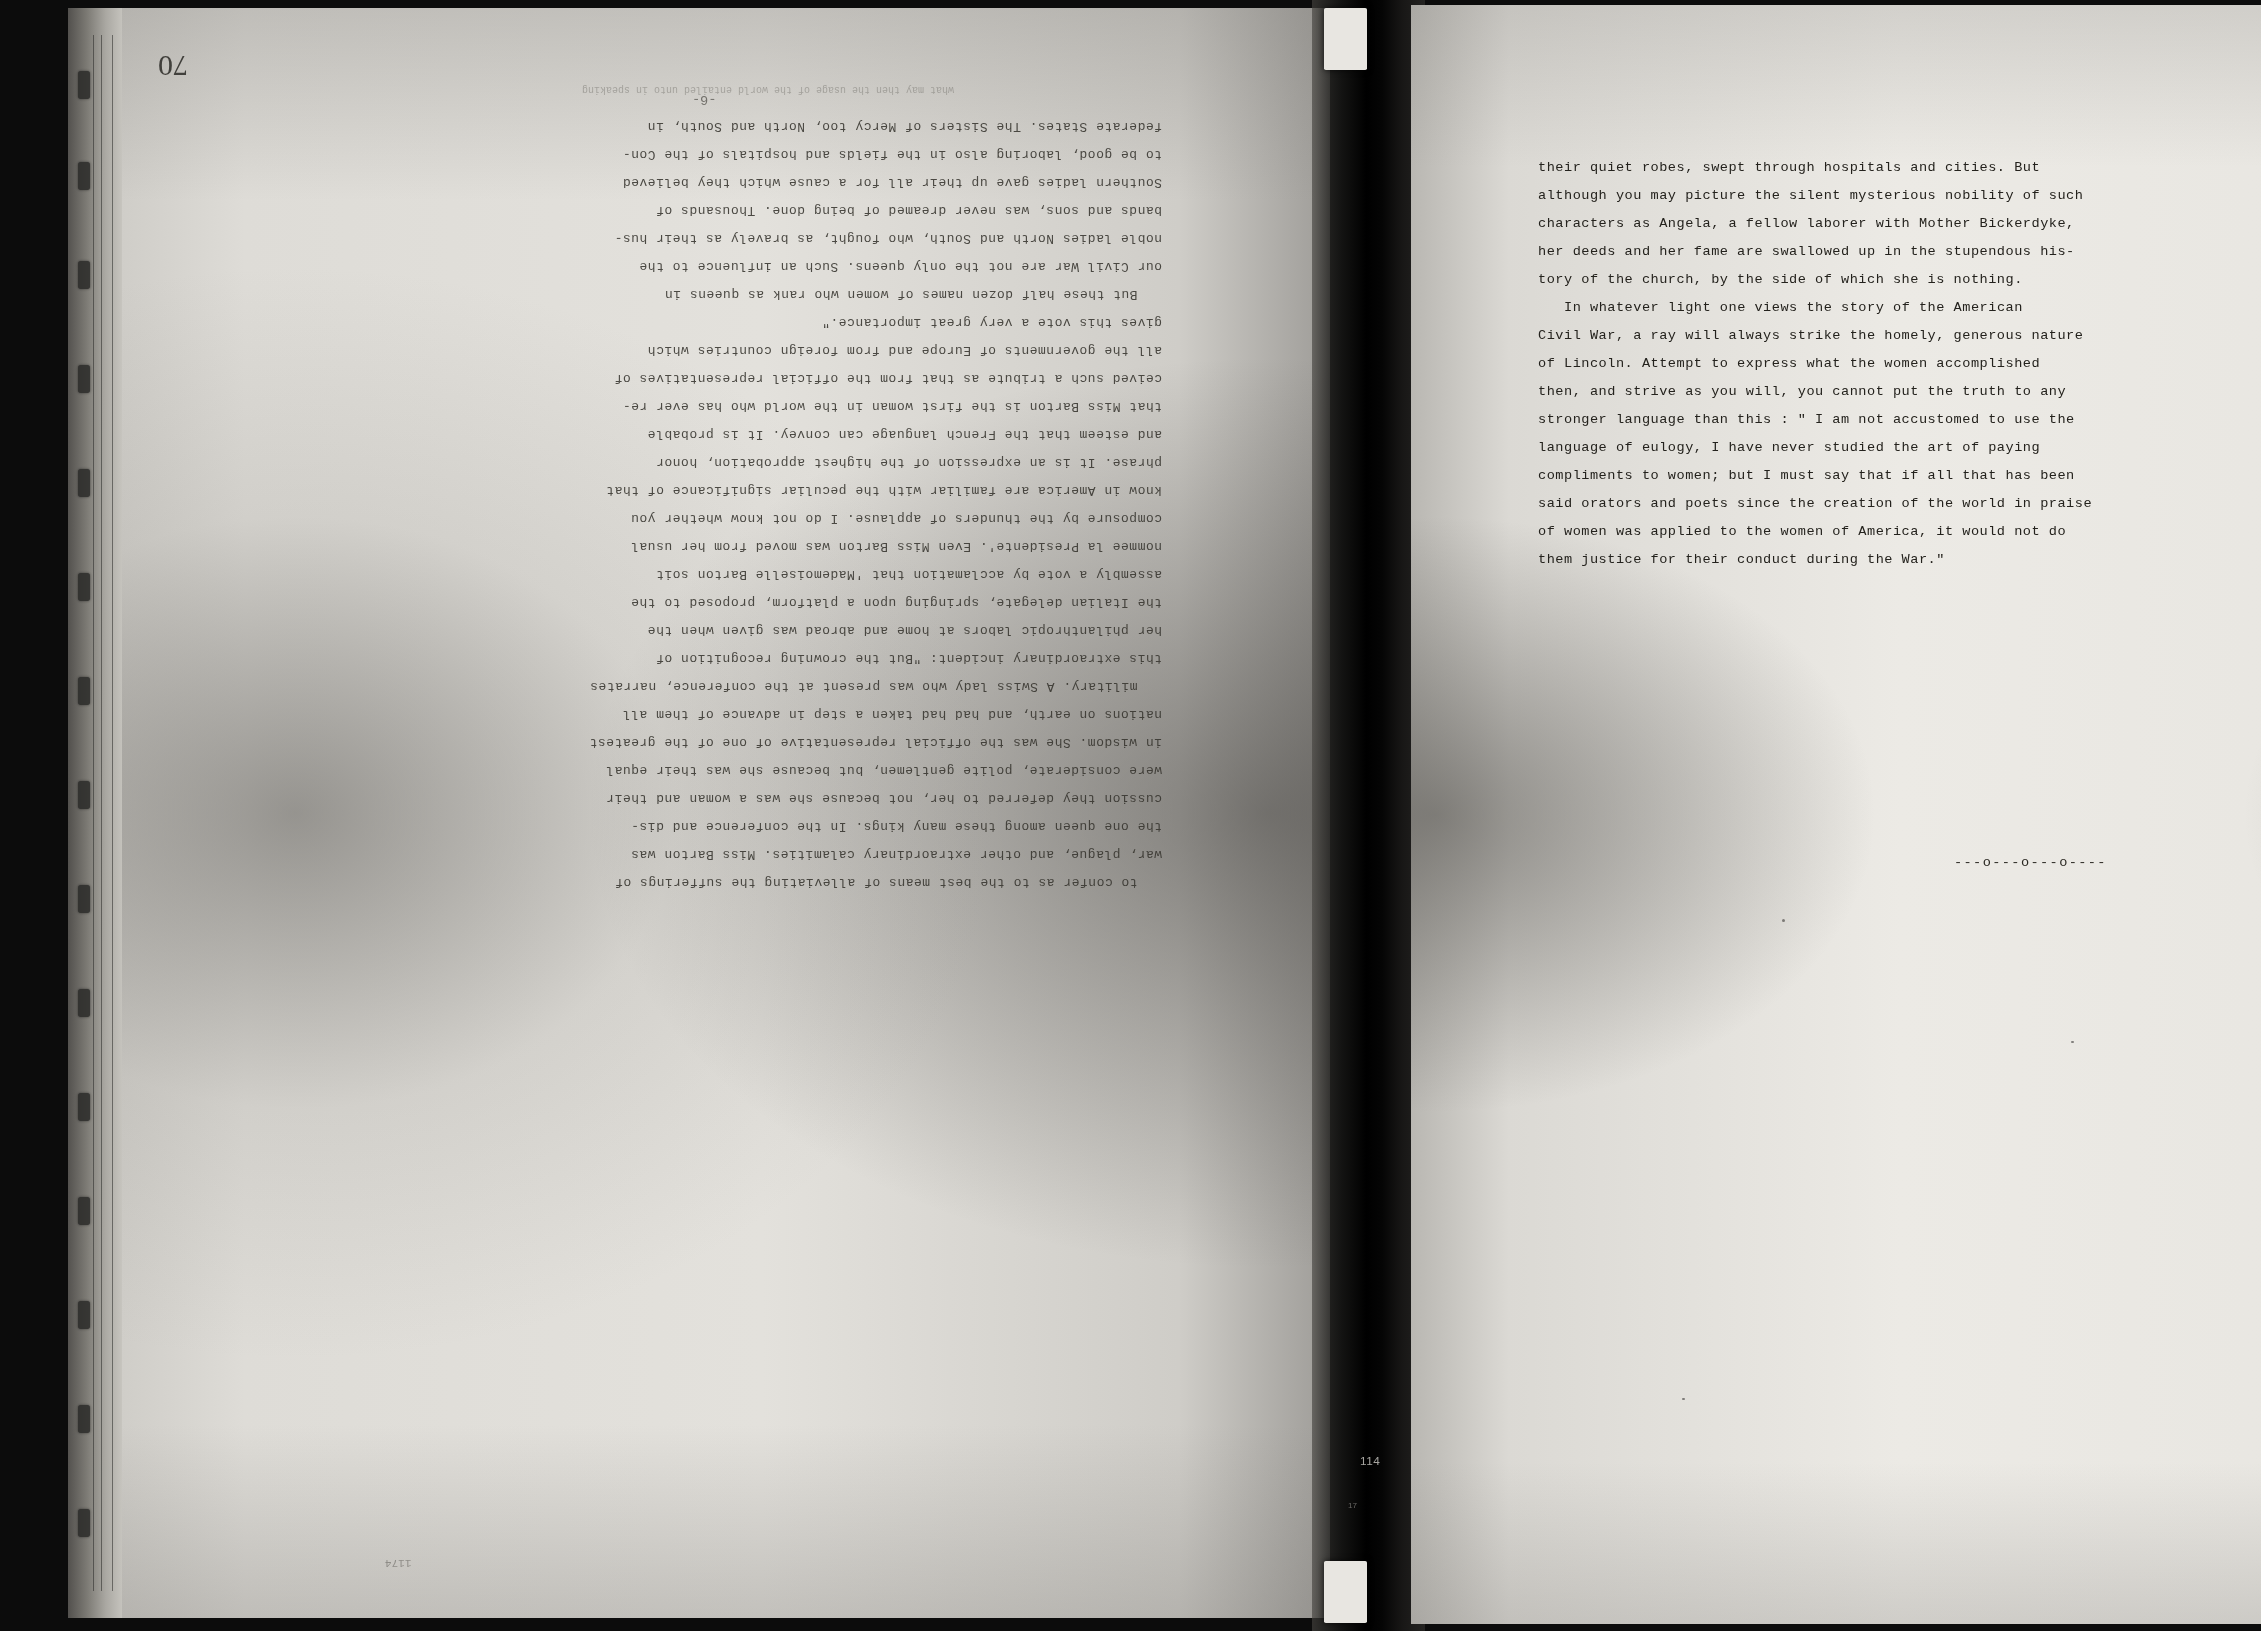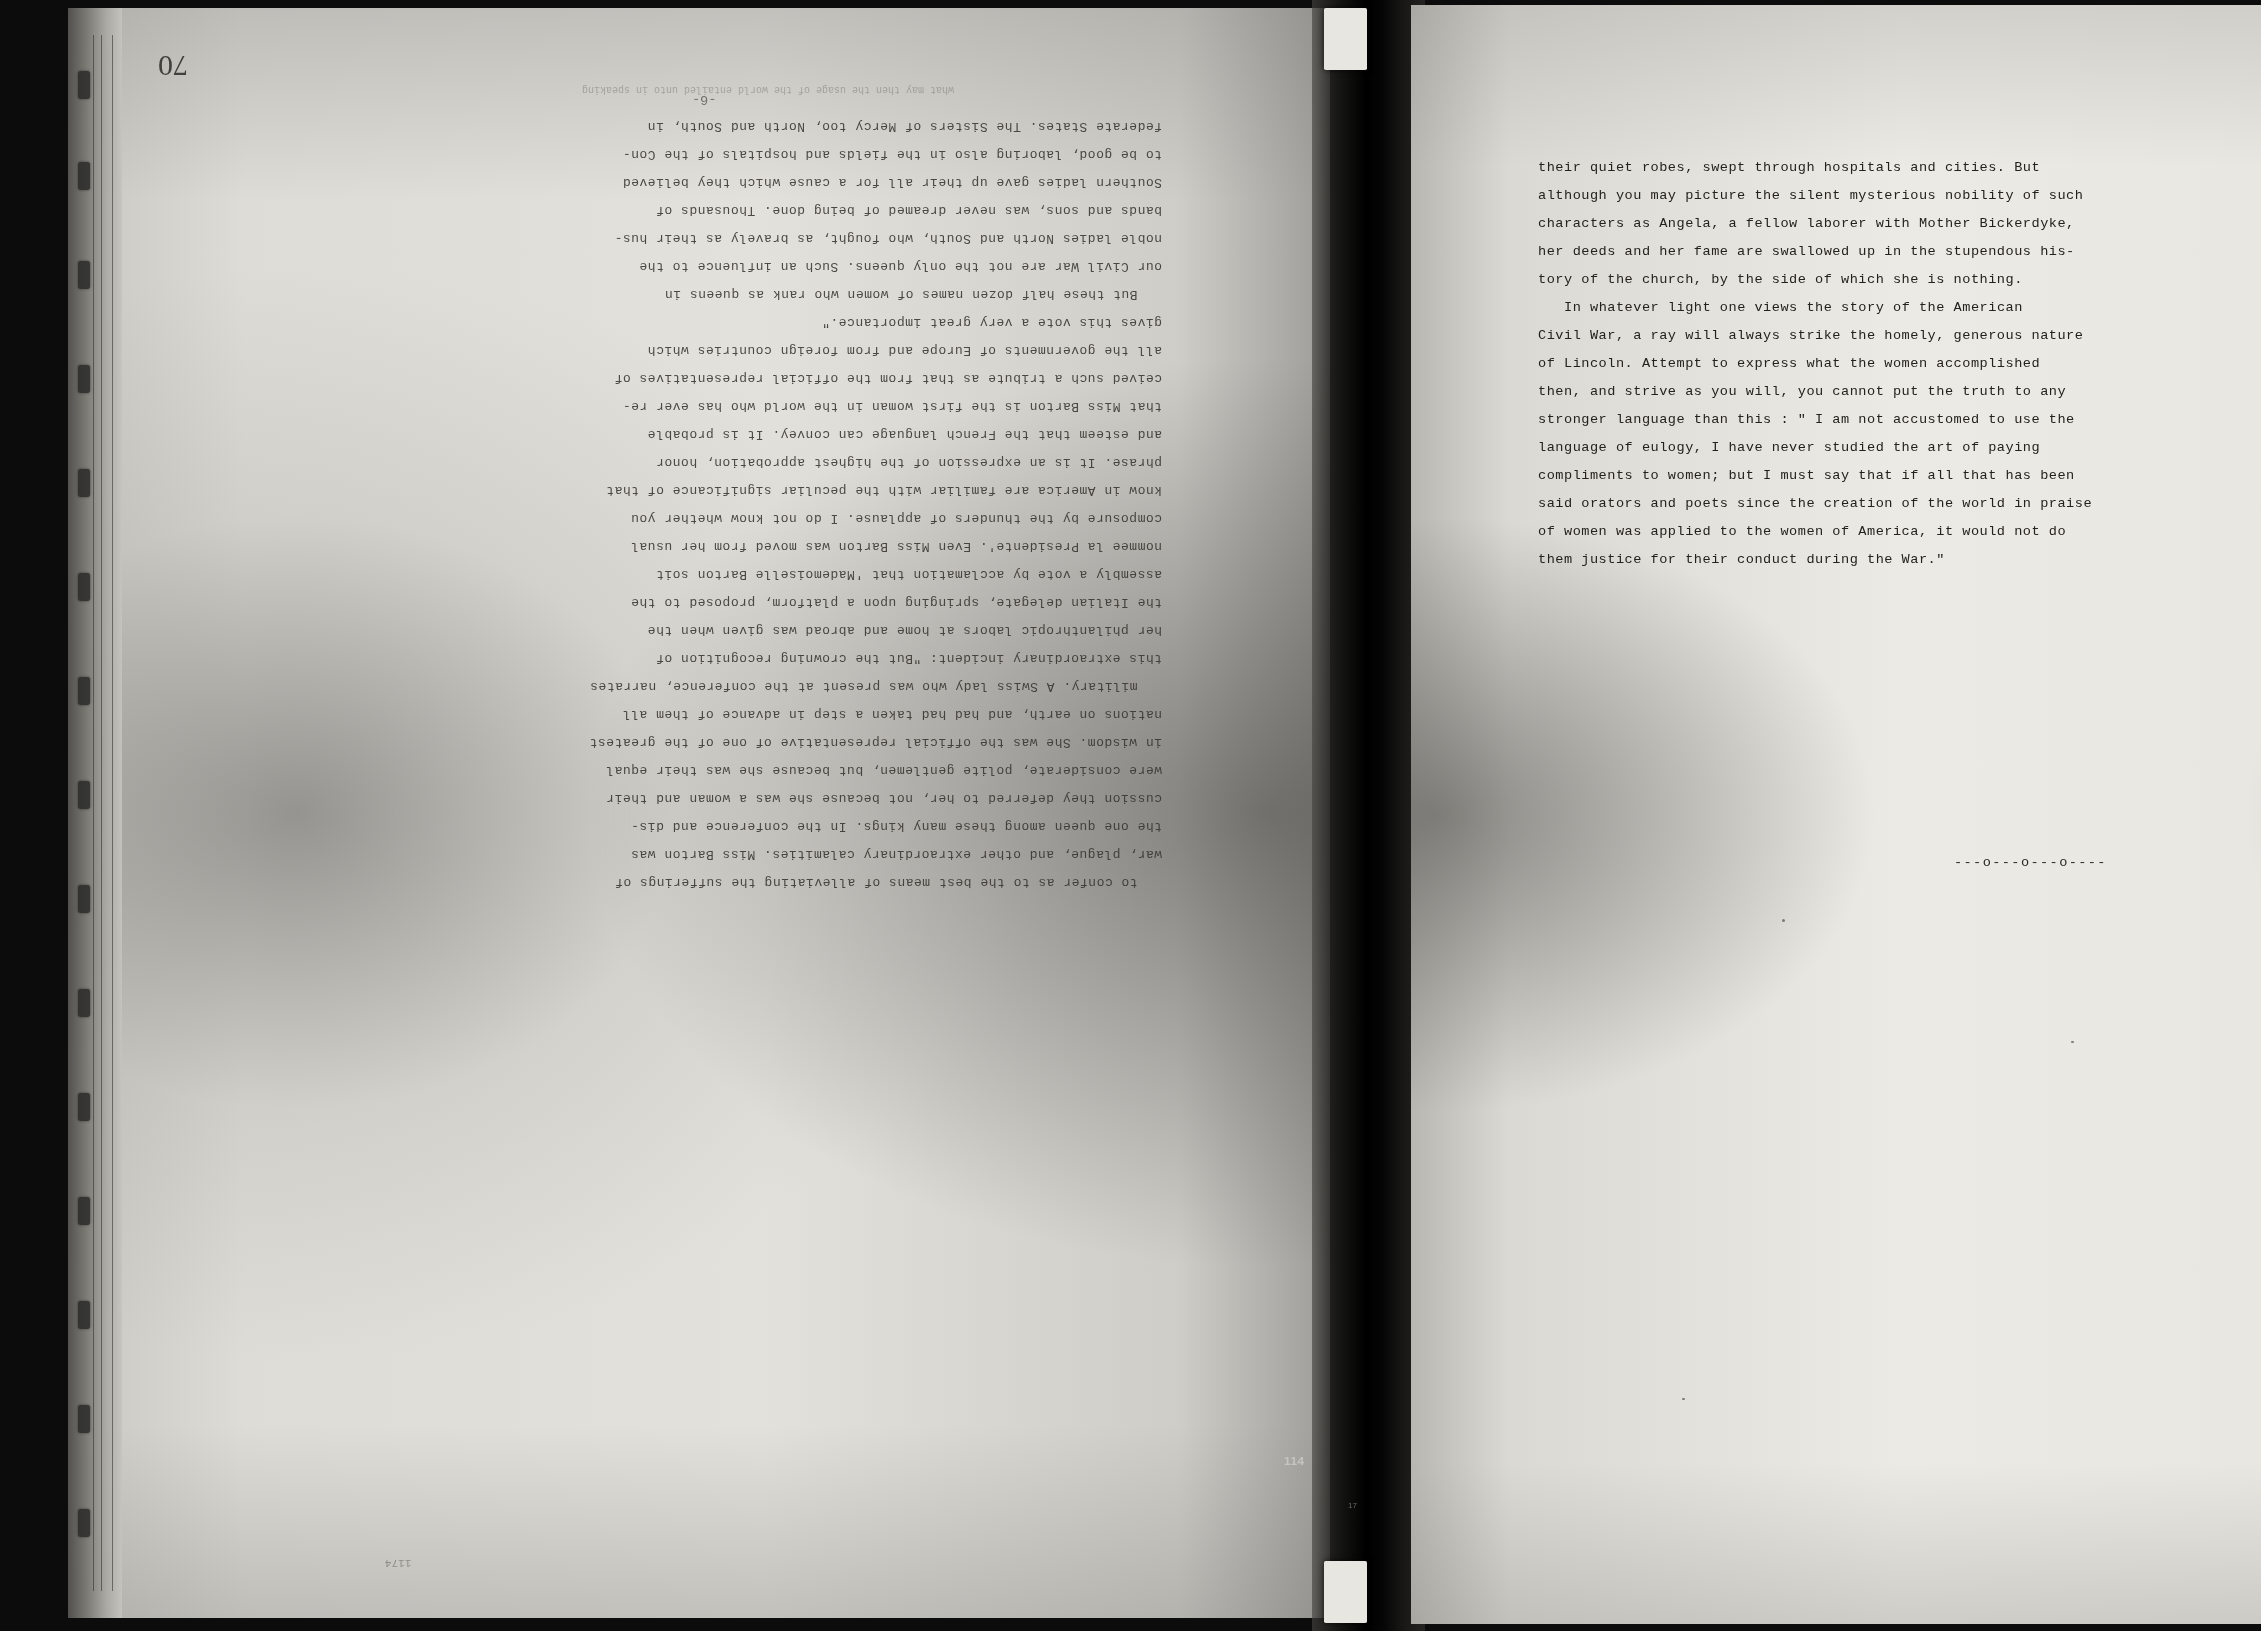--- a/index.html
+++ b/index.html
@@ -147,28 +147,27 @@
     width: 43px;
     background: #e8e6e1;
     border-radius: 1.8px;
     box-shadow: 0 0 6.3px rgba(0,0,0,0.7);
   }
   .clip-top { top: 8.1px; height: 62px; }
   .clip-bottom { bottom: 8.1px; height: 62px; }
 
   .frame-number {
     position: absolute;
-    left: 1284px;
+    left: 1360px;
     top: 1454px;
     font-family: "Liberation Sans", sans-serif;
     font-size: 11.8px;
     color: #cfcdc8;
     opacity: 0.8;
     letter-spacing: 0.5px;
-    font-weight: bold;
   }
   .frame-number-small {
     position: absolute;
     left: 1348px;
     top: 1501px;
     font-family: "Liberation Sans", sans-serif;
     font-size: 8.1px;
     color: #8e8c88;
     opacity: 0.7;
   }

